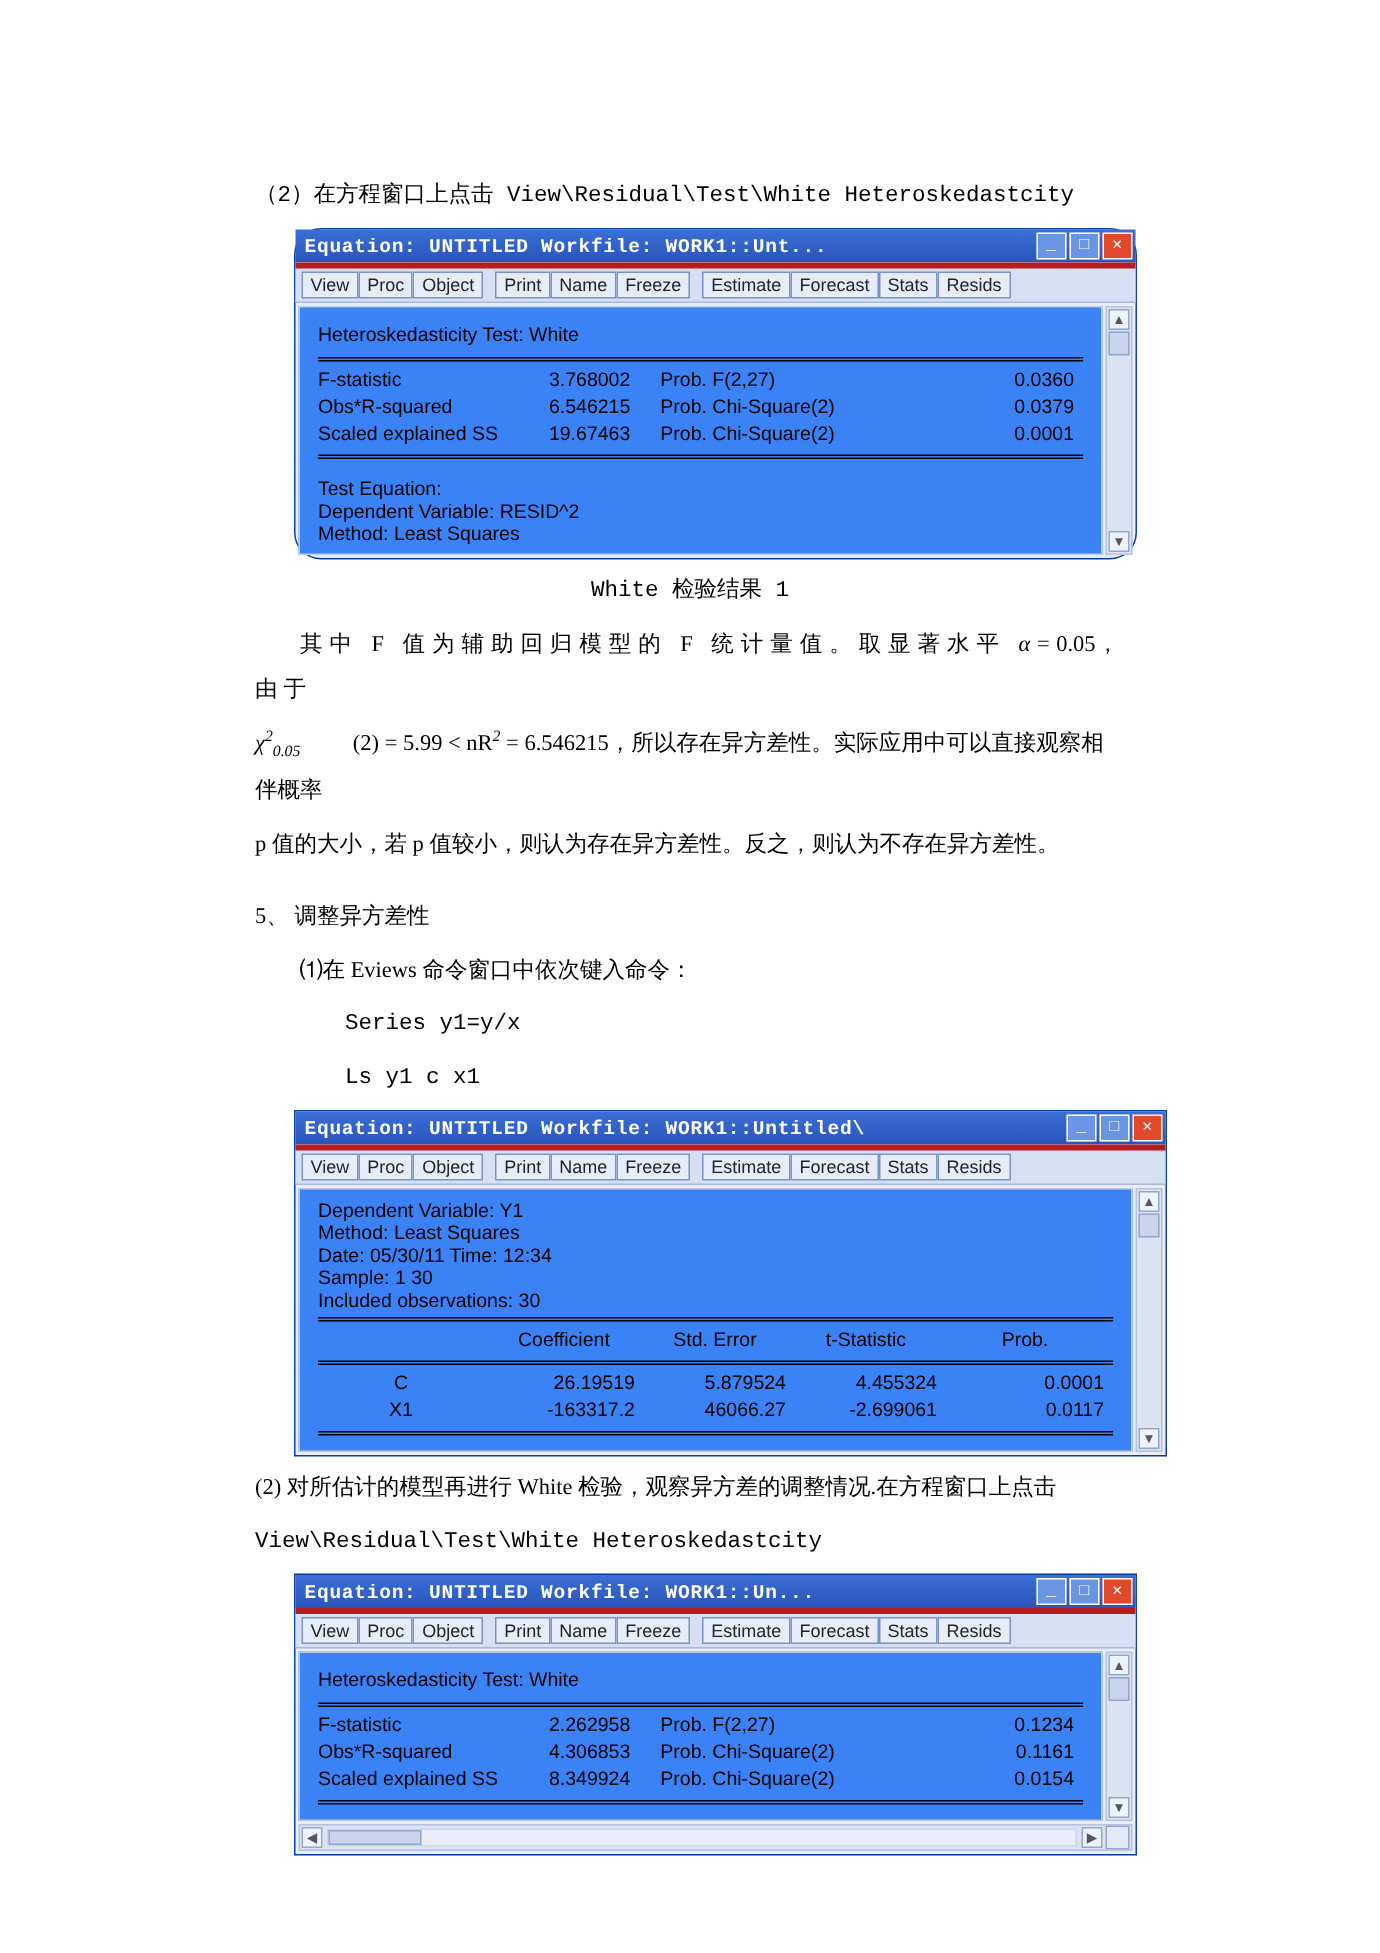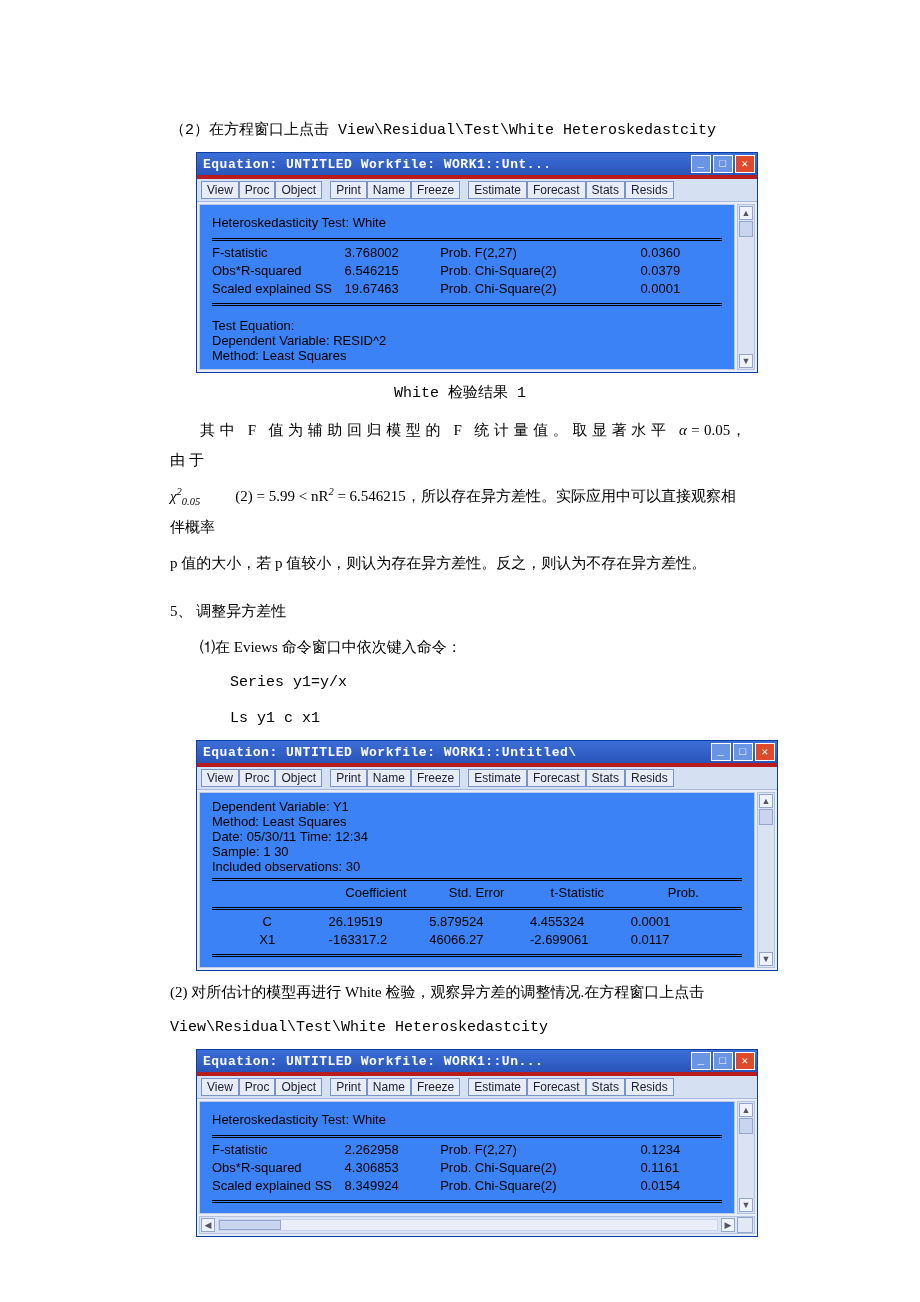--- a/index.html
+++ b/index.html
@@ -116,37 +116,37 @@
   .ev-scroll-h .thumb { position:absolute; left:0; width:60px; height:8px; background:#c9d5ee; border:1px solid #94a6cc; top:0;}
   .ev-grip { width:14px;height:14px;border:1px solid #94a6cc;background:#e1e8f6;margin:1px;}
 
   .ev-section-title {
     padding: 4px 0;
   }
   .ev-dbl-rule { border-top: 3px double #000; margin: 4px 0; }
 
   table.ev-tab { width: 100%; border-collapse: collapse; }
   table.ev-tab td { padding: 0 6px 3px 0; white-space: nowrap; }
-  .r { text-align: left; }
+  .r { text-align: right; }
   .c { text-align: center; }
   .l { text-align: left; }
 
   
   .math { font-family: "Times New Roman", serif; font-style: italic; }
   .sup { vertical-align: super; font-size: 0.7em; }
   .sub { vertical-align: sub; font-size: 0.7em; }
 </style>
 </head>
 <body>
 
 <div class="page">
 
 <div class="para mono indent1">（2）在方程窗口上点击 View\Residual\Test\White Heteroskedastcity</div>
 
-<div class="ev-window" style="width:560px;">
+<div class="ev-window" style="width:560px;border-radius:18px;">
   <div class="ev-title">
     <span class="ev-title-text">Equation: UNTITLED   Workfile: WORK1::Unt...</span>
     <span class="ev-ctrls">
       <span class="ev-btnwin">_</span>
       <span class="ev-btnwin">□</span>
       <span class="ev-btnwin close">✕</span>
     </span>
   </div>
   <div class="ev-toolbar">
     <span class="ev-tgrp">

